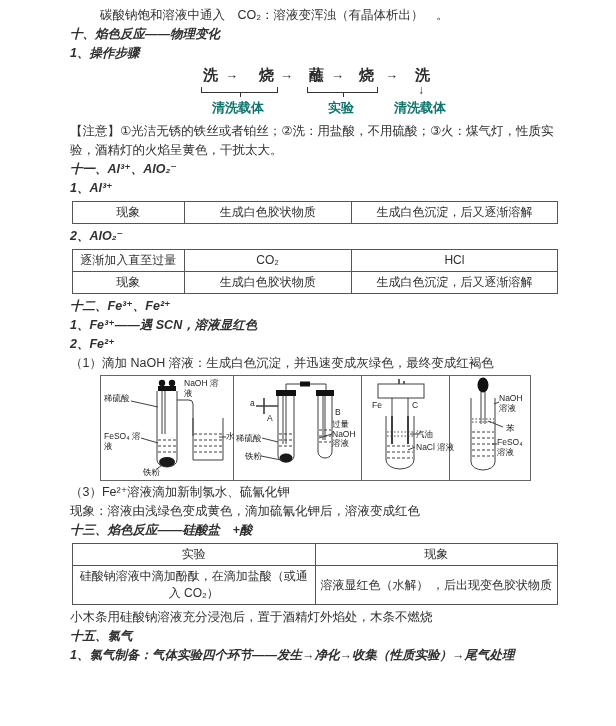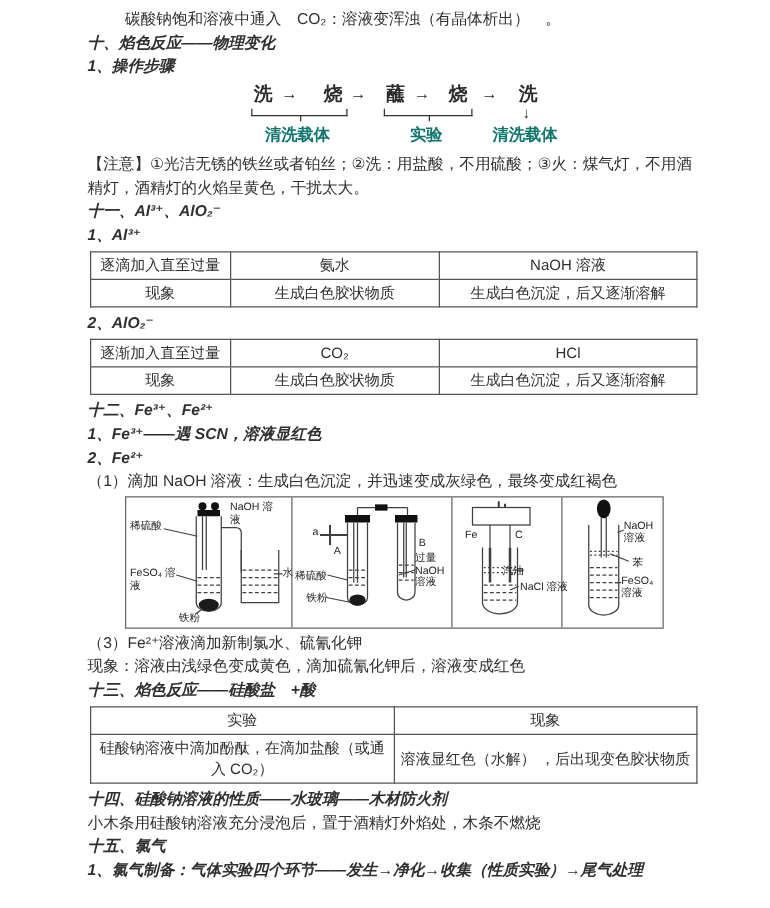--- a/index.html
+++ b/index.html
@@ -52,37 +52,32 @@
       <span class="farrow" style="left:187px">→</span>
       <span class="fstep" style="left:217px">洗</span>
       <span class="underbrace" style="left:3px;top:21px;width:75px"></span>
       <span class="underbrace" style="left:109px;top:21px;width:69px"></span>
       <span class="darr" style="left:220px;top:17px">↓</span>
       <span class="flabel" style="left:14px">清洗载体</span>
       <span class="flabel" style="left:130px">实验</span>
       <span class="flabel" style="left:196px">清洗载体</span>
     </div>
 
-    <p>【注意】①光洁无锈的铁丝或者铂丝；②洗：用盐酸，不用硫酸；③火：煤气灯，不用酒精灯，酒精灯的火焰呈黄色，干扰太大。</p>
+    <p>【注意】①光洁无锈的铁丝或者铂丝；②洗：用盐酸，不用硫酸；③火：煤气灯，性质实验，酒精灯的火焰呈黄色，干扰太大。</p>
 
     <p class="h">十一、Al³⁺、AlO₂⁻</p>
     <p class="h">1、Al³⁺</p>
 
     <table>
       <colgroup>
           <col style="width:23%">
           <col style="width:34.5%">
           <col style="width:42.5%">
         </colgroup>
       <tbody>
-          <tr>
-        <td>逐滴加入直至过量</td>
-        <td>氨水</td>
-        <td>NaOH 溶液</td>
-      </tr>
       <tr>
         <td>现象</td>
         <td>生成白色胶状物质</td>
         <td>生成白色沉淀，后又逐渐溶解</td>
       </tr>
     </tbody>
       </table>
 
     <p class="h">2、AlO₂⁻</p>
 
@@ -176,21 +171,21 @@
             <path d="M30,40 V68 M46,40 V68" stroke-width="2"></path>
             <path d="M24,40 V84 a14,9 0 0 0 28,0 V40"></path>
             <path d="M25,56 h26 M25,60 h26" stroke-dasharray="1.5,2"></path>
             <path d="M25,70 h26 M25,76 h26 M25,82 h26" stroke-dasharray="3,2"></path>
             <path d="M48,58 H57"></path>
             <path d="M46,74 L53,71"></path>
           </g>
         </svg>
         <span class="plabel" style="left:10px;top:25px">Fe</span>
         <span class="plabel" style="left:50px;top:25px">C</span>
-        <span class="plabel" style="left:40px;top:54px">汽油</span>
+        <span class="plabel" style="left:54px;top:54px">汽油</span>
         <span class="plabel" style="left:54px;top:67px;width:48px">NaCl 溶液</span>
       </div>
 
       <div class="panel" style="width:79px">
         <svg width="79" height="104" viewBox="0 0 79 104">
           <g stroke="#3f3f3f" stroke-width="1" fill="none">
             <ellipse cx="33" cy="9" rx="5.5" ry="7.5" fill="#111" stroke="none"></ellipse>
             <path d="M31,16 V48 M35,16 V48"></path>
             <path d="M21,22 V86 a12,8 0 0 0 24,0 V22"></path>
             <path d="M22,43 h22 M22,46 h22" stroke-dasharray="1.5,2"></path>
@@ -221,20 +216,19 @@
         <td>实验</td>
         <td>现象</td>
       </tr>
       <tr>
         <td class="body">硅酸钠溶液中滴加酚酞，在滴加盐酸（或通入 CO₂）</td>
         <td class="body">溶液显红色（水解） ，后出现变色胶状物质</td>
       </tr>
     </tbody>
       </table>
 
-    <p class="h">十四、硅酸钠溶液的性质——水玻璃——木材防火剂</p>
     <p>小木条用硅酸钠溶液充分浸泡后，置于酒精灯外焰处，木条不燃烧</p>
 
     <p class="h">十五、氯气</p>
     <p class="h">1、氯气制备：气体实验四个环节——发生→净化→收集（性质实验）→尾气处理</p>
 
   </div>
 </div>
 
 </body></html>

